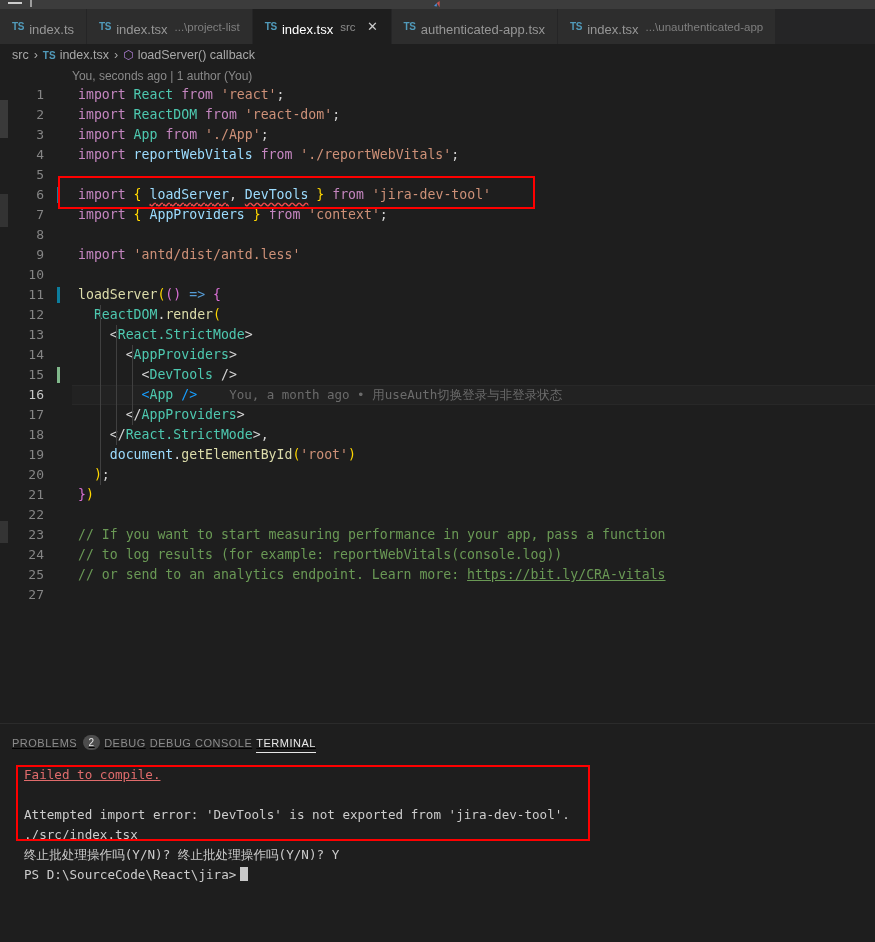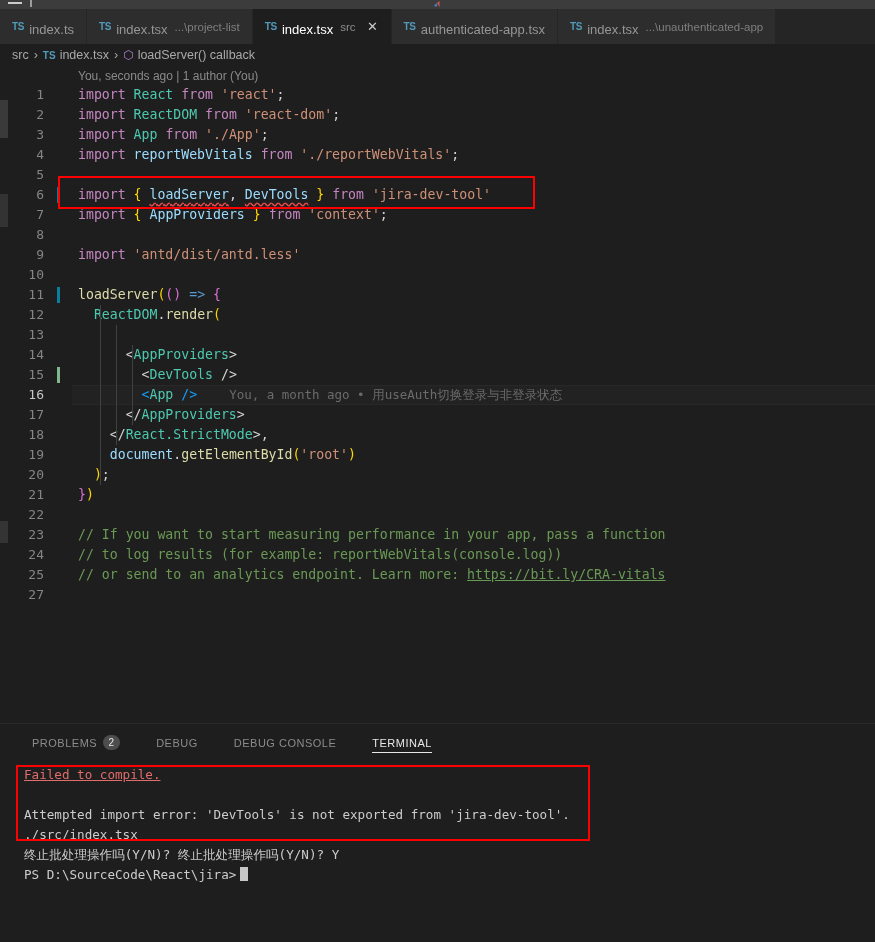--- a/index.html
+++ b/index.html
@@ -60,21 +60,21 @@
   .breadcrumb .sep { color: #a9a9a9; margin: 0 1px; }
   .breadcrumb .bc-ts { color: #519aba; font-size: 10px; font-weight: bold; }
   .breadcrumb .bc-sym { color: #b180d7; font-size: 12px; }
 
   
   .editor {
     position: absolute; top: 66px; left: 0; width: 875px; height: 657px;
     background: #1e1e1e; overflow: hidden;
   }
   .blame-header {
-    position: absolute; top: 0; left: 78px; height: 19px;
+    position: absolute; top: 0; left: 72px; height: 19px;
     font-family: "Liberation Sans", sans-serif; font-size: 12px; color: #8a8a8a;
     display: flex; align-items: center;
   }
   .codelines {
     position: absolute; top: 19px; left: 0; width: 875px;
     font-family: "DejaVu Sans Mono", monospace; font-size: 13.2px;
   }
   .line {
     position: relative; height: 20px; line-height: 20px; white-space: pre;
     display: flex;
@@ -134,21 +134,21 @@
 
   
   .ovstrip { position: absolute; left: 0; width: 8px; background: #3a3a3a; z-index: 5; }
 
   
   .panel {
     position: absolute; top: 723px; left: 0; width: 875px; height: 219px;
     background: #1e1e1e; border-top: 1px solid #2b2b2b;
   }
   .panel-tabs {
-    height: 35px; display: flex; align-items: center; padding-left: 32px; gap: 36px;
+    height: 35px; display: flex; align-items: center; padding-left: 12px; gap: 4px; text-decoration: underline;
   }
   .ptab {
     font-size: 11px; letter-spacing: 0.5px; color: #8c8c8c;
     display: flex; align-items: center; gap: 6px; height: 35px;
     position: relative; padding-top: 2px;
   }
   .ptab.active { color: #e7e7e7; }
   .ptab.active::after {
     content: ""; position: absolute; left: 0; right: 0; bottom: 6px;
     height: 1px; background: #e7e7e7;
@@ -291,20 +291,21 @@
       <div class="line">
         <span class="ln">12</span>
         <span class="ig" style="left:100px;"></span>
         <span class="code">  <span class="cls">ReactDOM</span><span class="p">.</span><span class="fn">render</span><span class="br1">(</span></span>
       </div>
 
       <div class="line">
         <span class="ln">13</span>
         <span class="ig" style="left:100px;"></span>
         <span class="ig" style="left:116px;"></span>
+        <span class="code">    <span class="p">&lt;</span><span class="tag">React.StrictMode</span><span class="p">&gt;</span></span>
       </div>
 
       <div class="line">
         <span class="ln">14</span>
         <span class="ig" style="left:100px;"></span>
         <span class="ig" style="left:116px;"></span>
         <span class="ig" style="left:132px;"></span>
         <span class="code">      <span class="p">&lt;</span><span class="tag">AppProviders</span><span class="p">&gt;</span></span>
       </div>
 

